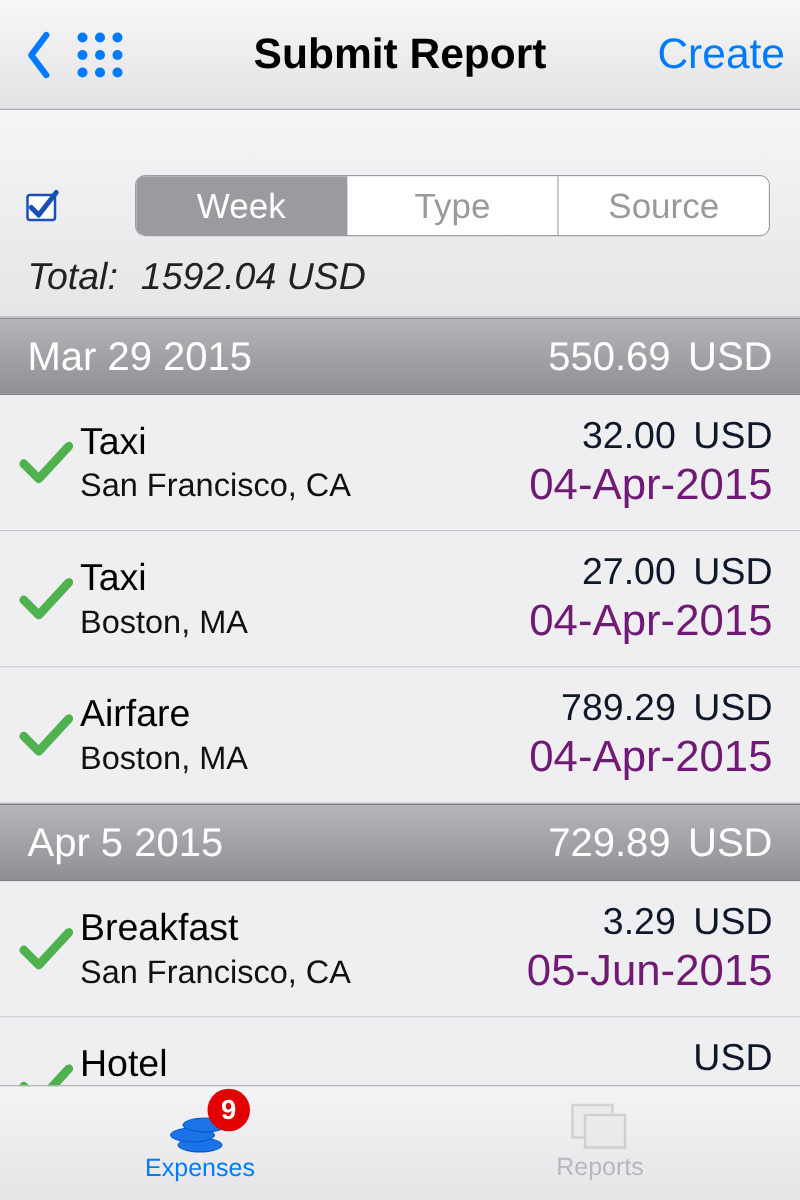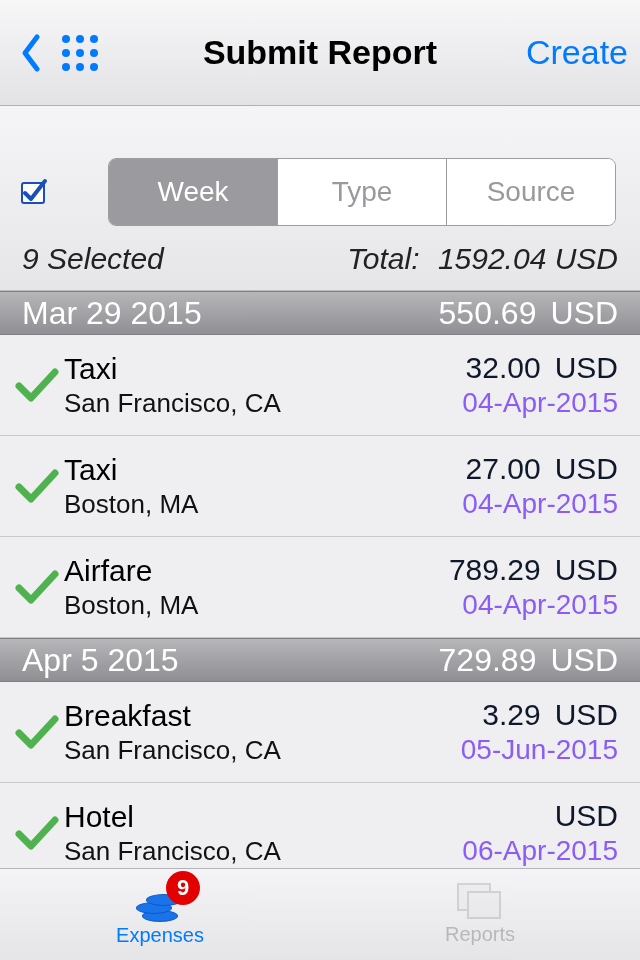--- a/index.html
+++ b/index.html
@@ -1,64 +1,64 @@
 <!DOCTYPE html>
 <html><head>
 <meta charset="utf-8">
 <style>
   * { box-sizing: border-box; margin: 0; padding: 0; }
   html, body { width: 640px; height: 960px; font-family: -apple-system, "Helvetica Neue", Helvetica, Arial, sans-serif; background: #e0e0e3; overflow: hidden; }
   .navbar {
-    height: 106px;
+    height: 88px;
     background: linear-gradient(#f7f7f8,#e3e3e6);
     border-bottom: 1px solid #b0b0b4;
     display: flex;
     align-items: center;
     padding: 12px 12px;
     position: relative;
   }
   .navbar .left { display:flex; align-items:center; gap:10px; }
   .back-chevron { width:36px; height:52px; display:flex; align-items:center; justify-content:center; color:#007aff; }
   .grid-icon { width:44px; height:44px; display:grid; grid-template-columns:repeat(3,8px); grid-template-rows:repeat(3,8px); gap:6px; align-content:center; justify-content:center; }
   .grid-icon span { width:8px; height:8px; border-radius:50%; background:#007aff; }
   .nav-title { position:absolute; left:0; right:0; text-align:center; font-size:34px; font-weight:700; color:#000; pointer-events:none; }
   .nav-create { margin-left:auto; font-size:34px; color:#007aff; font-weight:400; }
   .subhead {
     background: linear-gradient(#f5f5f7,#e6e6e9);
     border-bottom:1px solid #bcbcc0;
     padding-top:40px;
   }
   .controls-row { display:flex; align-items:center; padding:12px 18px 10px; gap:18px; }
   .check-all { width:32px; height:32px; display:flex; align-items:center; justify-content:center; }
-  .seg { display:flex; flex:1; border:1px solid #9d9da1; border-radius:8px; overflow:hidden; height:68px; margin-right:6px; margin-left:40px;}
+  .seg { display:flex; flex:1; border:1px solid #9d9da1; border-radius:8px; overflow:hidden; height:49px; margin-right:6px; margin-left:40px;}
   .seg-item { flex:1; display:flex; align-items:center; justify-content:center; font-size:28px; color:#9a9a9e; background:#fff; border-right:1px solid #9d9da1; }
   .seg-item:last-child{border-right:none;}
   .seg-item.active{ background:#9b9b9f; color:#fff; }
   .summary-row{ display:flex; align-items:baseline; justify-content:space-between; padding:6px 22px 14px; font-style:italic; font-size:30px; color:#222;}
   .summary-row .total-label{font-style:italic;}
   .list { height: 720px; overflow:hidden; }
   .section-header{
-    height:44px; display:flex; align-items:center; justify-content:space-between;
+    height:62px; display:flex; align-items:center; justify-content:space-between;
     padding:0 22px; color:#fff; font-size:32px;
     background: linear-gradient(#b6b6b9,#8f8f94);
     border-top:1px solid #7f7f85;
     border-bottom:1px solid #7f7f85;
   }
   .section-header .amt{ display:flex; gap:14px;}
   .row{
     display:flex; align-items:center; padding:16px 22px 16px 8px;
     border-bottom:1px solid #c9c9cd; background:#efeff2;
   }
   .check-icon{ width:56px; display:flex; align-items:center; justify-content:center; color:#4fb24f;}
   .row-main{ flex:1; display:flex; flex-direction:column; gap:2px;}
   .row-title{ font-size:30px; color:#000;}
   .row-sub{ font-size:26px; color:#111;}
   .row-right{ text-align:right; display:flex; flex-direction:column; gap:2px; min-width:230px;}
   .row-amt{ font-size:30px; color:#0f172a; display:flex; justify-content:flex-end; gap:14px;}
-  .row-date{ font-size:28px; color:#8b5cf6;}
+  .row-date{ font-size:35px; color:#701a75;}
   .tabbar{
     position:absolute; bottom:0; left:0; right:0; height:92px;
     background: linear-gradient(#f4f4f6,#e5e5e8);
     border-top:1px solid #b5b5b9;
     display:flex;
   }
   .tab{ flex:1; display:flex; flex-direction:column; align-items:center; justify-content:center; gap:2px; position:relative;}
   .tab-label{ font-size:20px; }
   .tab.active .tab-label{ color:#007aff; }
   .tab.inactive .tab-label{ color:#b8b8bc; }
@@ -107,21 +107,20 @@
         <polyline points="6,16 12,22 26,4" fill="none" stroke="#1a50b5" stroke-width="4" stroke-linecap="round" stroke-linejoin="round"></polyline>
       </svg>
     </div>
     <div class="seg">
       <div class="seg-item active">Week</div>
       <div class="seg-item">Type</div>
       <div class="seg-item">Source</div>
     </div>
   </div>
   <div class="summary-row">
-    <span>9 Selected</span>
     <span>
       <span class="total-label">Total:</span>
       <span style="margin-left:10px;">1592.04 USD</span>
     </span>
   </div>
 </div>
 
 <div class="list" id="list">
     <div class="section-header">
       <span>Mar 29 2015</span>

